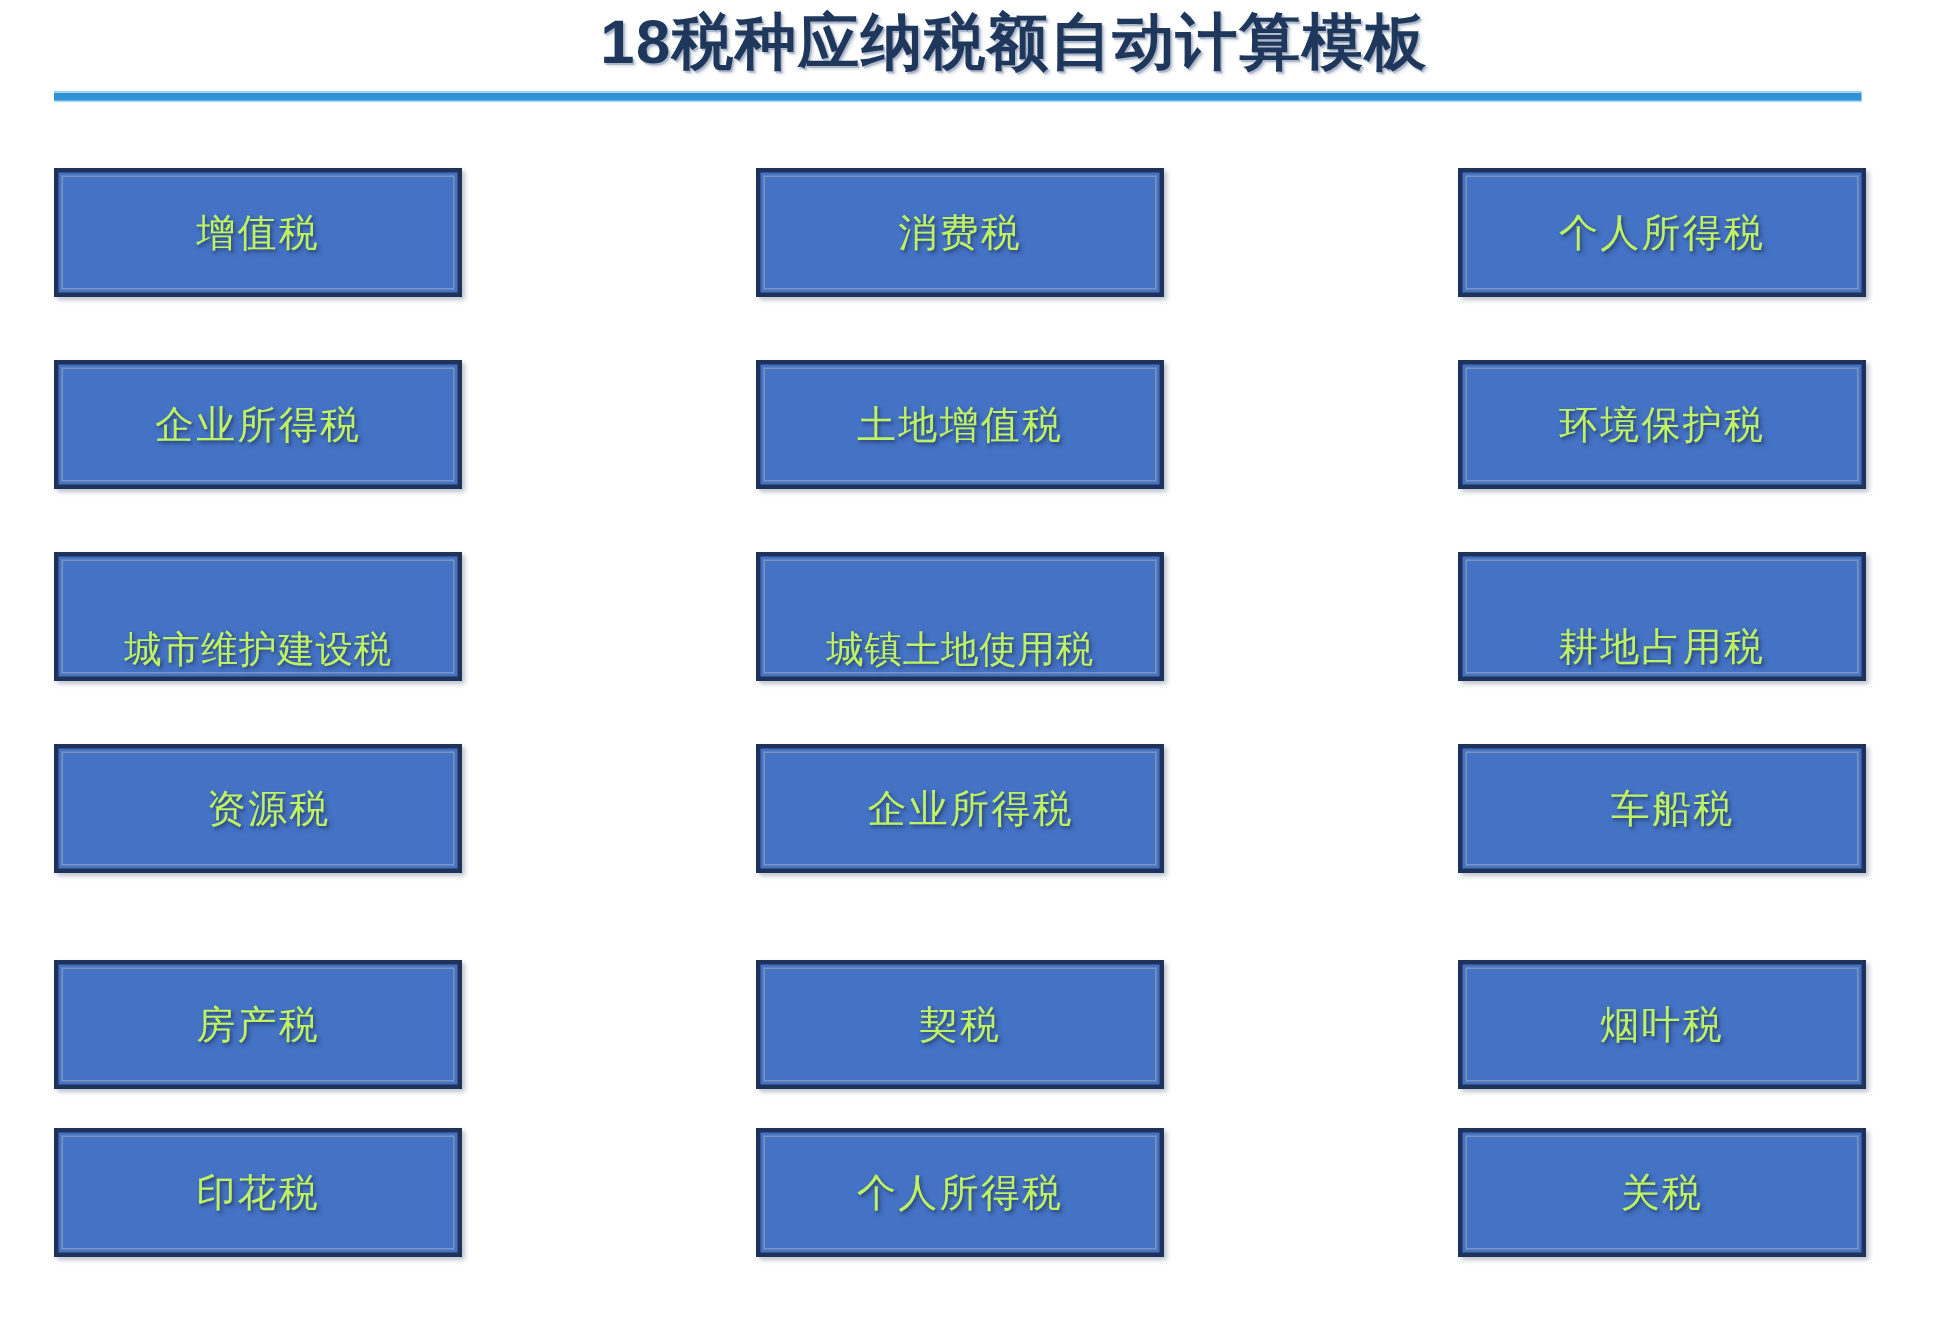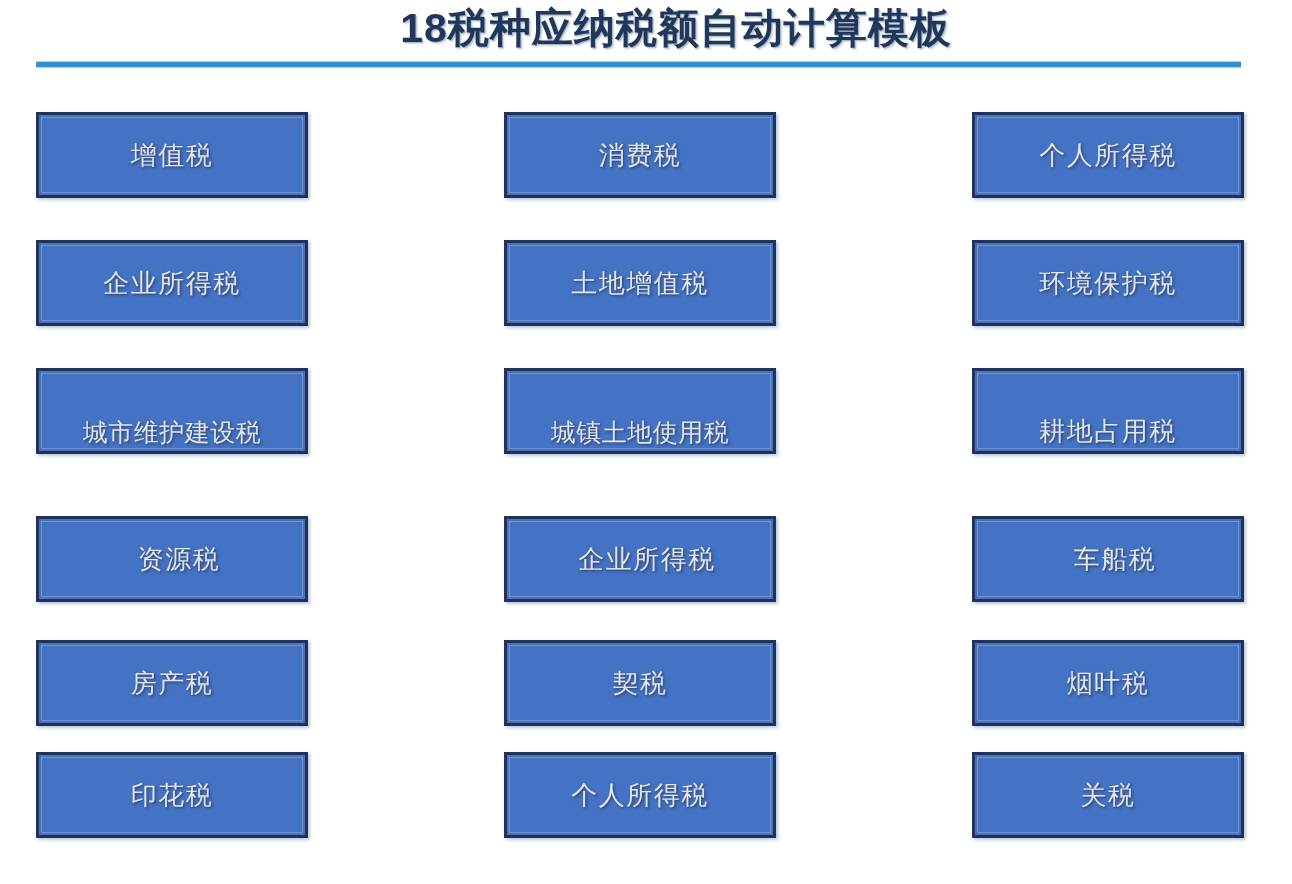--- a/index.html
+++ b/index.html
@@ -89,38 +89,38 @@
     position: absolute;
     left: 2px;
     top: 2px;
     right: 2px;
     bottom: 2px;
     border: 1px solid #7e93bd;
     pointer-events: none;
   }
   .tax-label {
     position: relative;
-    color: #e5e5e5;
+    color: #bef264;
     font-size: 26px;
     font-weight: normal;
     letter-spacing: 1.5px;
     white-space: nowrap;
     text-shadow: 1px 1px 2px rgba(30,50,90,0.55),
                  2px 2px 3px rgba(40,60,100,0.35);
     font-family: "DejaVu Sans", "Liberation Sans", sans-serif;
   }
   .tax-label.long {
     font-size: 25px;
     letter-spacing: 0.5px;
   }
 
   .r0 { top: 12px; }
   .r1 { top: 140px; }
   .r2 { top: 268px; align-items: flex-end; }
-  .r3 { top: 416px; padding-left: 16px; }
+  .r3 { top: 396px; padding-left: 16px; }
   .r4 { top: 524px; margin-top: 16px; }
   .r5 { top: 652px; }
 </style>
 </head>
 <body>
 
 <div class="header">
   <div class="page-title">18税种应纳税额自动计算模板</div>
   <div class="title-rule"></div>
 </div>

